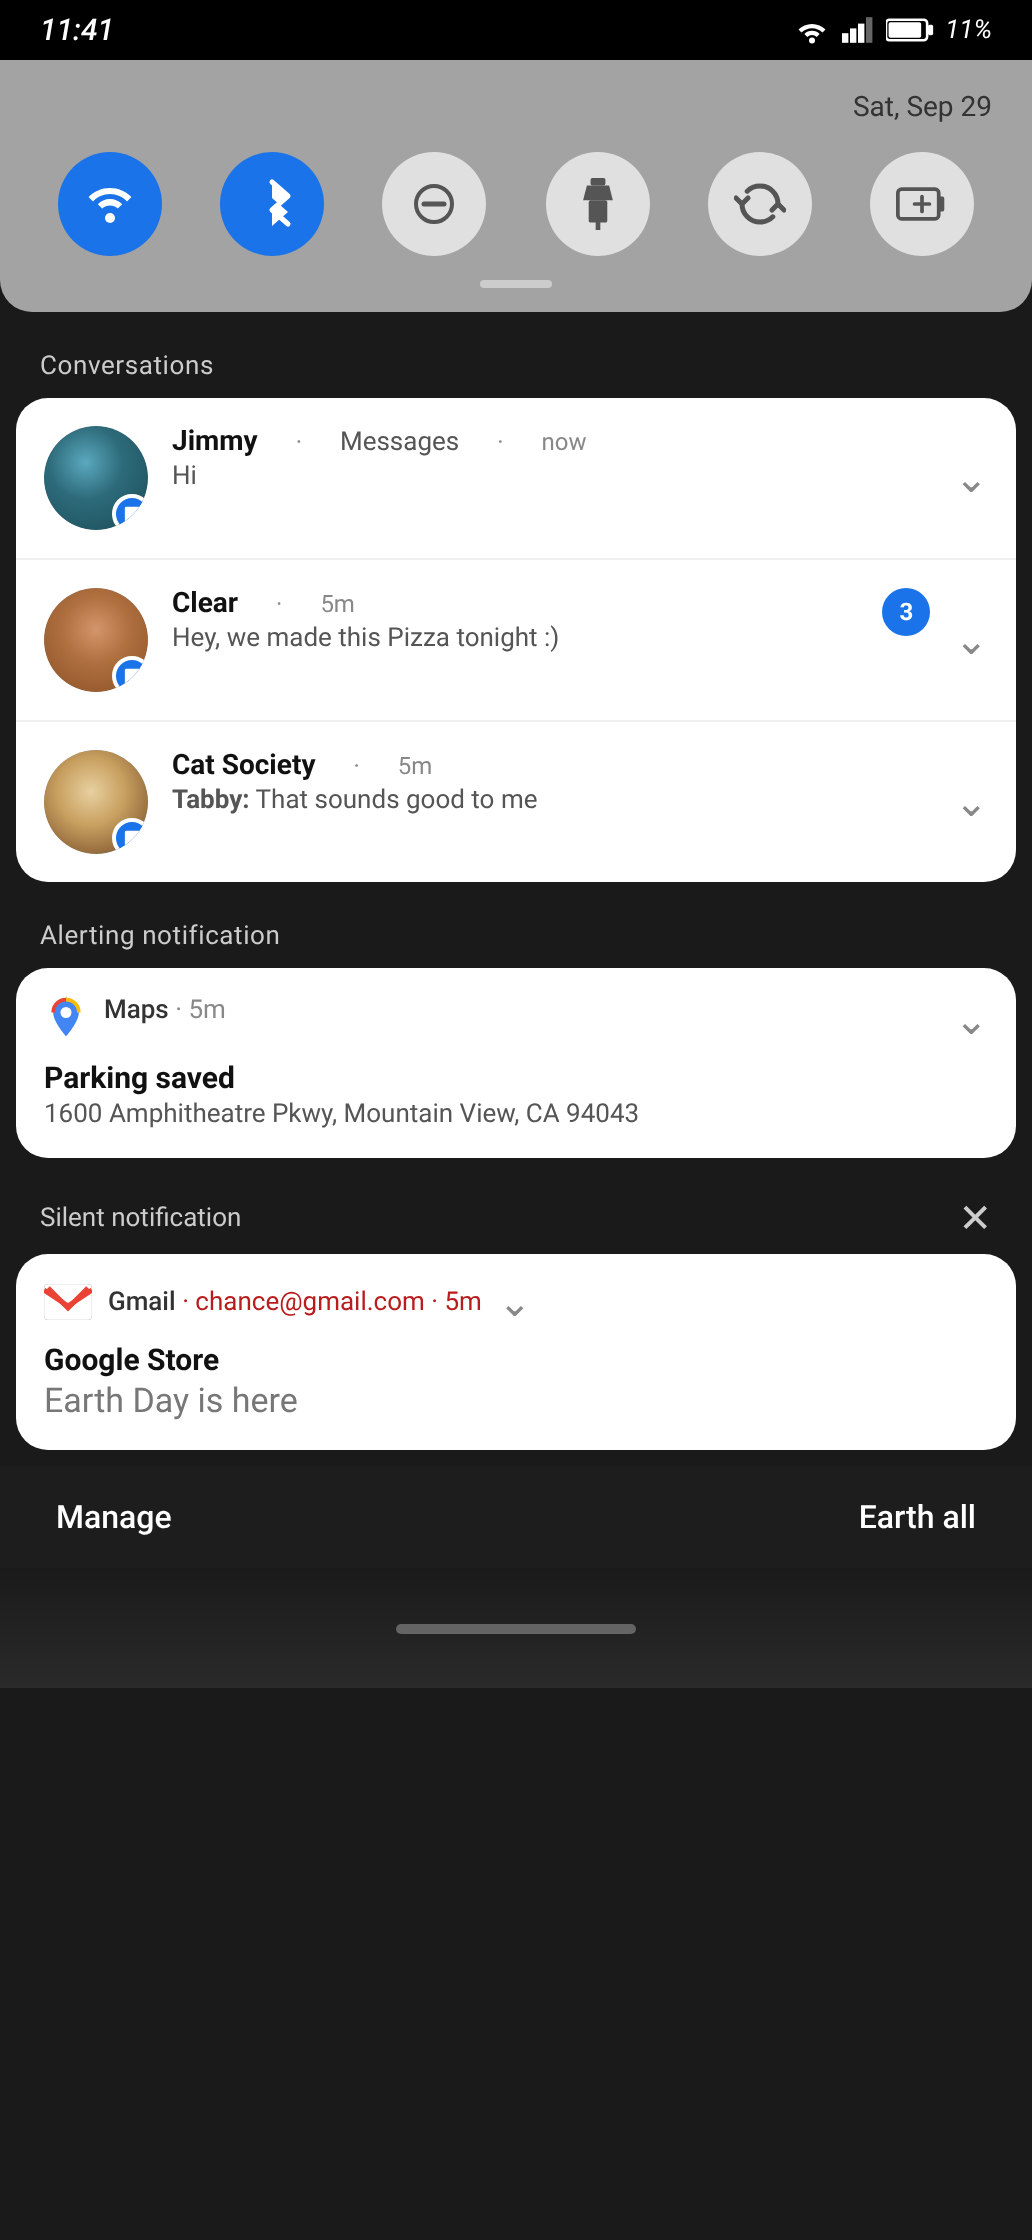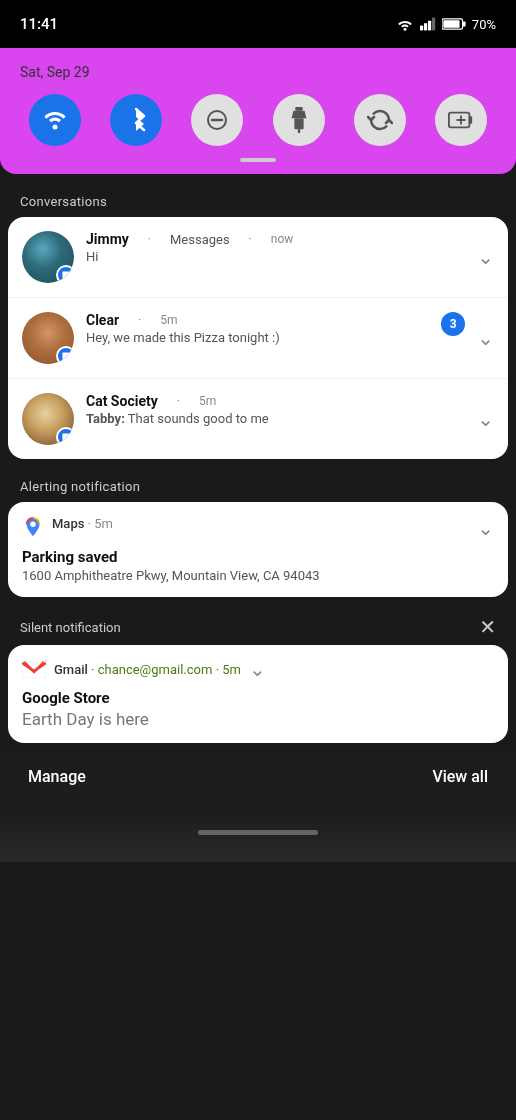--- a/index.html
+++ b/index.html
@@ -12,43 +12,45 @@
       overflow-x: hidden;
     }
 
     
     .status-bar {
       background: #000;
       display: flex;
       justify-content: space-between;
       align-items: center;
       padding: 8px 20px;
-      height: 48px;
+      height: 30px;
+      font-style: italic;
     }
     .status-time {
       font-size: 15px;
       font-weight: 500;
       color: #fff;
     }
     .status-icons {
       display: flex;
       align-items: center;
       gap: 6px;
     }
     .status-icons span {
       color: #fff;
       font-size: 13px;
     }
 
     
     .quick-settings {
-      background: #d946ef;
+      background: #a3a3a3;
       border-radius: 0 0 16px 16px;
       margin: 0 0 8px 0;
       padding: 16px 20px 12px;
+      text-align: right;
     }
     .qs-date {
       font-size: 14px;
       color: #333;
       margin-bottom: 14px;
     }
     .qs-toggles {
       display: flex;
       justify-content: space-around;
       align-items: center;
@@ -337,21 +339,21 @@
       <rect x="5" y="7" width="4" height="9"></rect>
       <rect x="10" y="4" width="4" height="12"></rect>
       <rect x="15" y="0" width="4" height="16" fill="rgba(255,255,255,0.4)"></rect>
     </svg>
 
     <svg width="24" height="14" viewBox="0 0 28 14" fill="white">
       <rect x="0" y="1" width="24" height="12" rx="2" ry="2" stroke="white" stroke-width="1.5" fill="none"></rect>
       <rect x="24.5" y="4" width="3" height="6" rx="1" fill="white"></rect>
       <rect x="1.5" y="2.5" width="19" height="9" rx="1" fill="white"></rect>
     </svg>
-    <span style="font-size:13px;color:#fff;">70%</span>
+    <span style="font-size:13px;color:#fff;">11%</span>
   </div>
 </div>
 
 <div class="quick-settings">
   <div class="qs-date">Sat, Sep 29</div>
   <div class="qs-toggles">
 
     <div class="qs-btn active">
       <svg width="26" height="22" viewBox="0 0 26 22" fill="white">
         <path d="M13 3C8.8 3 5 4.7 2.3 7.5L4.5 9.7C6.7 7.4 9.7 6 13 6s6.3 1.4 8.5 3.7l2.2-2.2C21 4.7 17.2 3 13 3z"></path>
@@ -513,29 +515,29 @@
       <svg width="24" height="18" viewBox="0 0 24 18">
         <rect width="24" height="18" rx="2" fill="#fff" stroke="#ddd" stroke-width="0.5"></rect>
         <path d="M0 3L12 11L24 3" fill="none" stroke="#EA4335" stroke-width="2.5"></path>
         <path d="M0 0L12 8L24 0V18H0V0z" fill="none"></path>
         <path d="M0 0v18h4V7l8 6 8-6v11h4V0L12 8 0 0z" fill="#4285F4" opacity="0"></path>
 
         <polyline points="2,2 12,12 22,2" fill="none" stroke="#EA4335" stroke-width="2.5"></polyline>
       </svg>
       <span class="gmail-label">
         <span style="color:#333;font-weight:500;">Gmail</span>
-        <span style="color:#4d7c0f;"> · chance@gmail.com · 5m</span>
+        <span style="color:#b91c1c;"> · chance@gmail.com · 5m</span>
       </span>
       <span class="gmail-expand">⌄</span>
     </div>
     <div class="gmail-title">Google Store</div>
     <div class="gmail-body">Earth Day is here</div>
   </div>
 </div>
 
 <div class="bottom-bar">
   <span class="manage-btn">Manage</span>
-  <span class="clear-btn">View all</span>
+  <span class="clear-btn">Earth all</span>
 </div>
 
 <div class="bottom-blur">
   <div class="home-indicator"></div>
 </div>
 
 </body></html>

